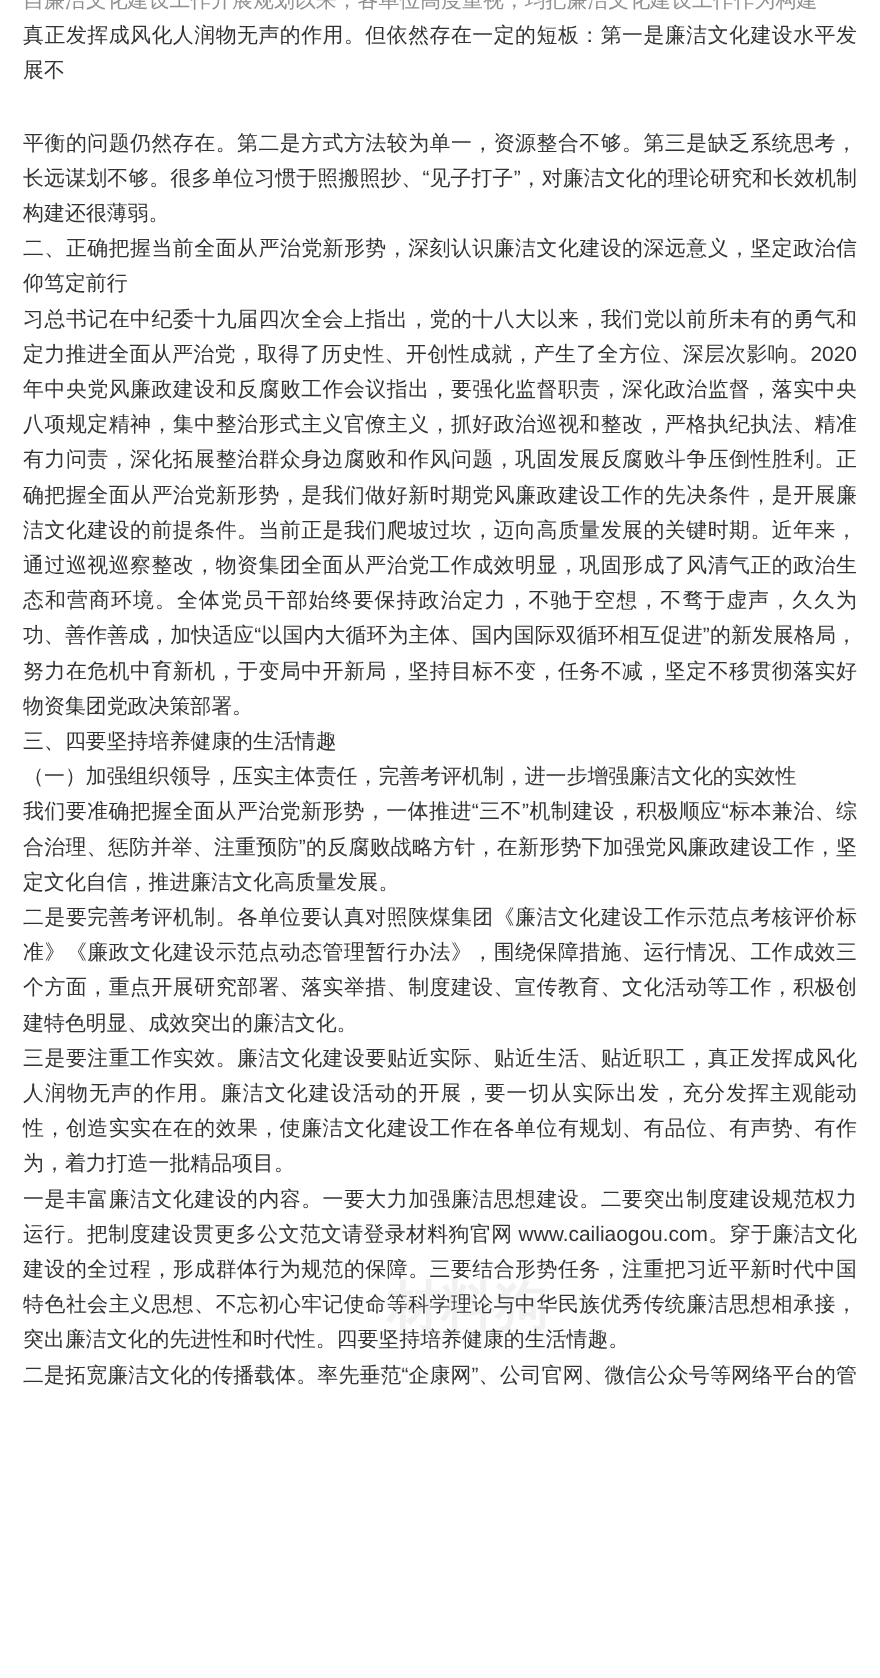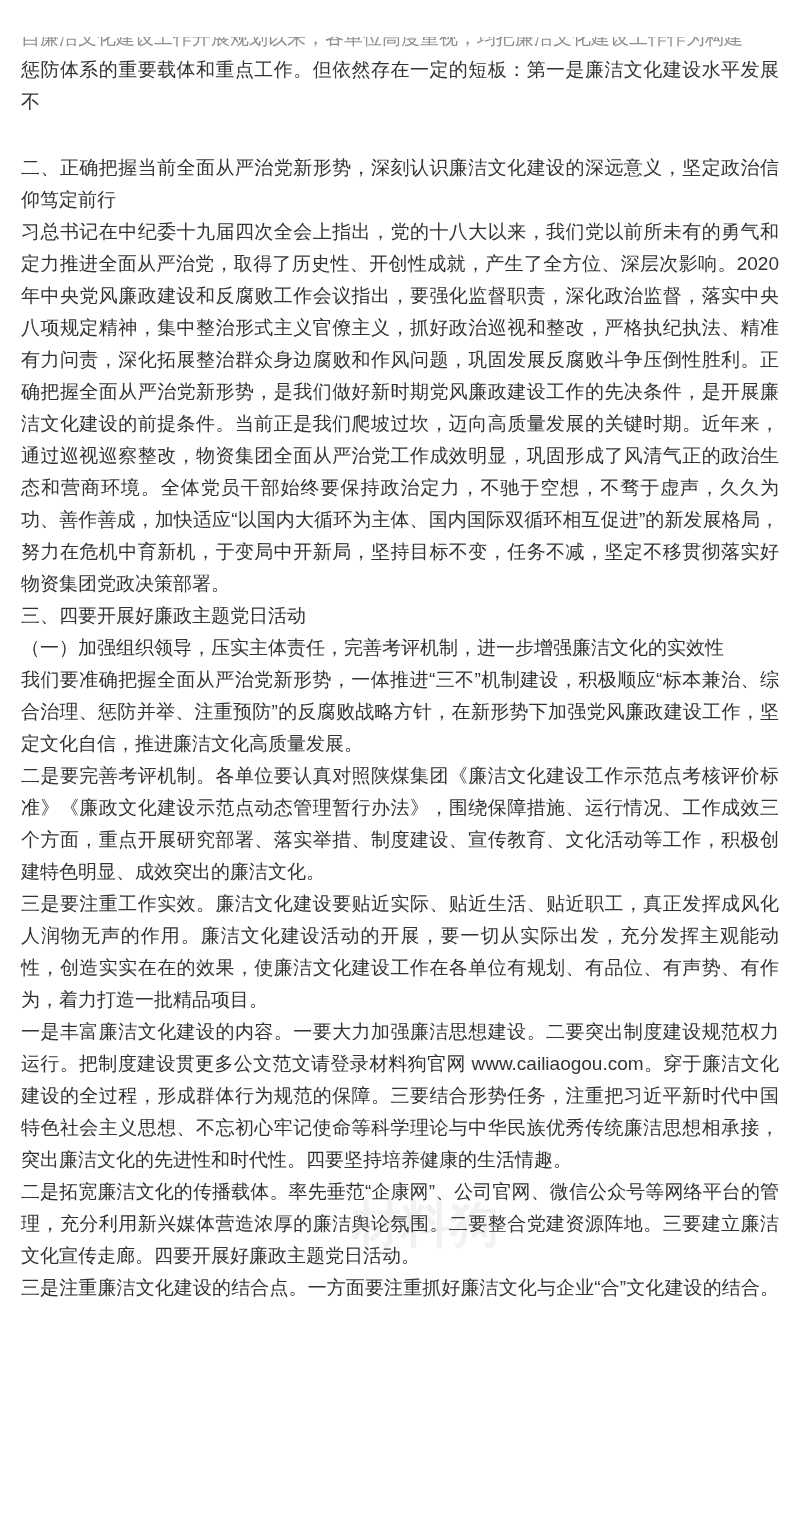--- a/index.html
+++ b/index.html
@@ -7,21 +7,20 @@
     padding: 0;
     background: #ffffff;
     font-family: "Liberation Sans", "DejaVu Sans", sans-serif;
   }
   .page {
     position: relative;
     width: 800px;
     height: 1269px;
     overflow: hidden;
     background: #ffffff;
-    margin-top: 37px;
   }
   .doc {
     padding: 0 21px;
     color: #333333;
     font-size: 19px;
     line-height: 32px;
     text-align: justify;
     word-break: break-all;
   }
   .top-block {
@@ -53,27 +52,28 @@
 </style>
 </head>
 <body>
 
 <div class="page">
 
   <div class="doc">
 
     <div class="top-block">
       <span class="clip-line-1">自廉洁文化建设工作开展规划以来，各单位高度重视，均把廉洁文化建设工作作为构建</span>
-      <span class="clip-line-2">惩防体系的重要载体和重点工作。但依然存在一定的短板：第一是廉洁文化建设水平发展不</span>
+      <span class="clip-line-2">真正发挥成风化人润物无声的作用。但依然存在一定的短板：第一是廉洁文化建设水平发展不</span>
     </div>
 
     <div>
+        <p class="para">平衡的问题仍然存在。第二是方式方法较为单一，资源整合不够。第三是缺乏系统思考，长远谋划不够。很多单位习惯于照搬照抄、“见子打子”，对廉洁文化的理论研究和长效机制构建还很薄弱。</p>
         <p class="para">二、正确把握当前全面从严治党新形势，深刻认识廉洁文化建设的深远意义，坚定政治信仰笃定前行</p>
         <p class="para">习总书记在中纪委十九届四次全会上指出，党的十八大以来，我们党以前所未有的勇气和定力推进全面从严治党，取得了历史性、开创性成就，产生了全方位、深层次影响。2020 年中央党风廉政建设和反腐败工作会议指出，要强化监督职责，深化政治监督，落实中央八项规定精神，集中整治形式主义官僚主义，抓好政治巡视和整改，严格执纪执法、精准有力问责，深化拓展整治群众身边腐败和作风问题，巩固发展反腐败斗争压倒性胜利。正确把握全面从严治党新形势，是我们做好新时期党风廉政建设工作的先决条件，是开展廉洁文化建设的前提条件。当前正是我们爬坡过坎，迈向高质量发展的关键时期。近年来，通过巡视巡察整改，物资集团全面从严治党工作成效明显，巩固形成了风清气正的政治生态和营商环境。全体党员干部始终要保持政治定力，不驰于空想，不骛于虚声，久久为功、善作善成，加快适应“以国内大循环为主体、国内国际双循环相互促进”的新发展格局，努力在危机中育新机，于变局中开新局，坚持目标不变，任务不减，坚定不移贯彻落实好物资集团党政决策部署。</p>
-        <p class="para">三、四要开展好廉政主题党日活动</p>
+        <p class="para">三、四要坚持培养健康的生活情趣</p>
         <p class="para">（一）加强组织领导，压实主体责任，完善考评机制，进一步增强廉洁文化的实效性</p>
         <p class="para">我们要准确把握全面从严治党新形势，一体推进“三不”机制建设，积极顺应“标本兼治、综合治理、惩防并举、注重预防”的反腐败战略方针，在新形势下加强党风廉政建设工作，坚定文化自信，推进廉洁文化高质量发展。</p>
         <p class="para">二是要完善考评机制。各单位要认真对照陕煤集团《廉洁文化建设工作示范点考核评价标准》《廉政文化建设示范点动态管理暂行办法》，围绕保障措施、运行情况、工作成效三个方面，重点开展研究部署、落实举措、制度建设、宣传教育、文化活动等工作，积极创建特色明显、成效突出的廉洁文化。</p>
         <p class="para">三是要注重工作实效。廉洁文化建设要贴近实际、贴近生活、贴近职工，真正发挥成风化人润物无声的作用。廉洁文化建设活动的开展，要一切从实际出发，充分发挥主观能动性，创造实实在在的效果，使廉洁文化建设工作在各单位有规划、有品位、有声势、有作为，着力打造一批精品项目。</p>
         <p class="para">一是丰富廉洁文化建设的内容。一要大力加强廉洁思想建设。二要突出制度建设规范权力运行。把制度建设贯更多公文范文请登录材料狗官网 www.cailiaogou.com。穿于廉洁文化建设的全过程，形成群体行为规范的保障。三要结合形势任务，注重把习近平新时代中国特色社会主义思想、不忘初心牢记使命等科学理论与中华民族优秀传统廉洁思想相承接，突出廉洁文化的先进性和时代性。四要坚持培养健康的生活情趣。</p>
         <p class="para">二是拓宽廉洁文化的传播载体。率先垂范“企康网”、公司官网、微信公众号等网络平台的管理，充分利用新兴媒体营造浓厚的廉洁舆论氛围。二要整合党建资源阵地。三要建立廉洁文化宣传走廊。四要开展好廉政主题党日活动。</p>
         <p class="para">三是注重廉洁文化建设的结合点。一方面要注重抓好廉洁文化与企业“合”文化建设的结合。通过廉洁文化的熏陶，使广大党员干部更好的发挥合融同心、合力同创、合和共赢的“合”文</p>
       </div>
 
   </div>

